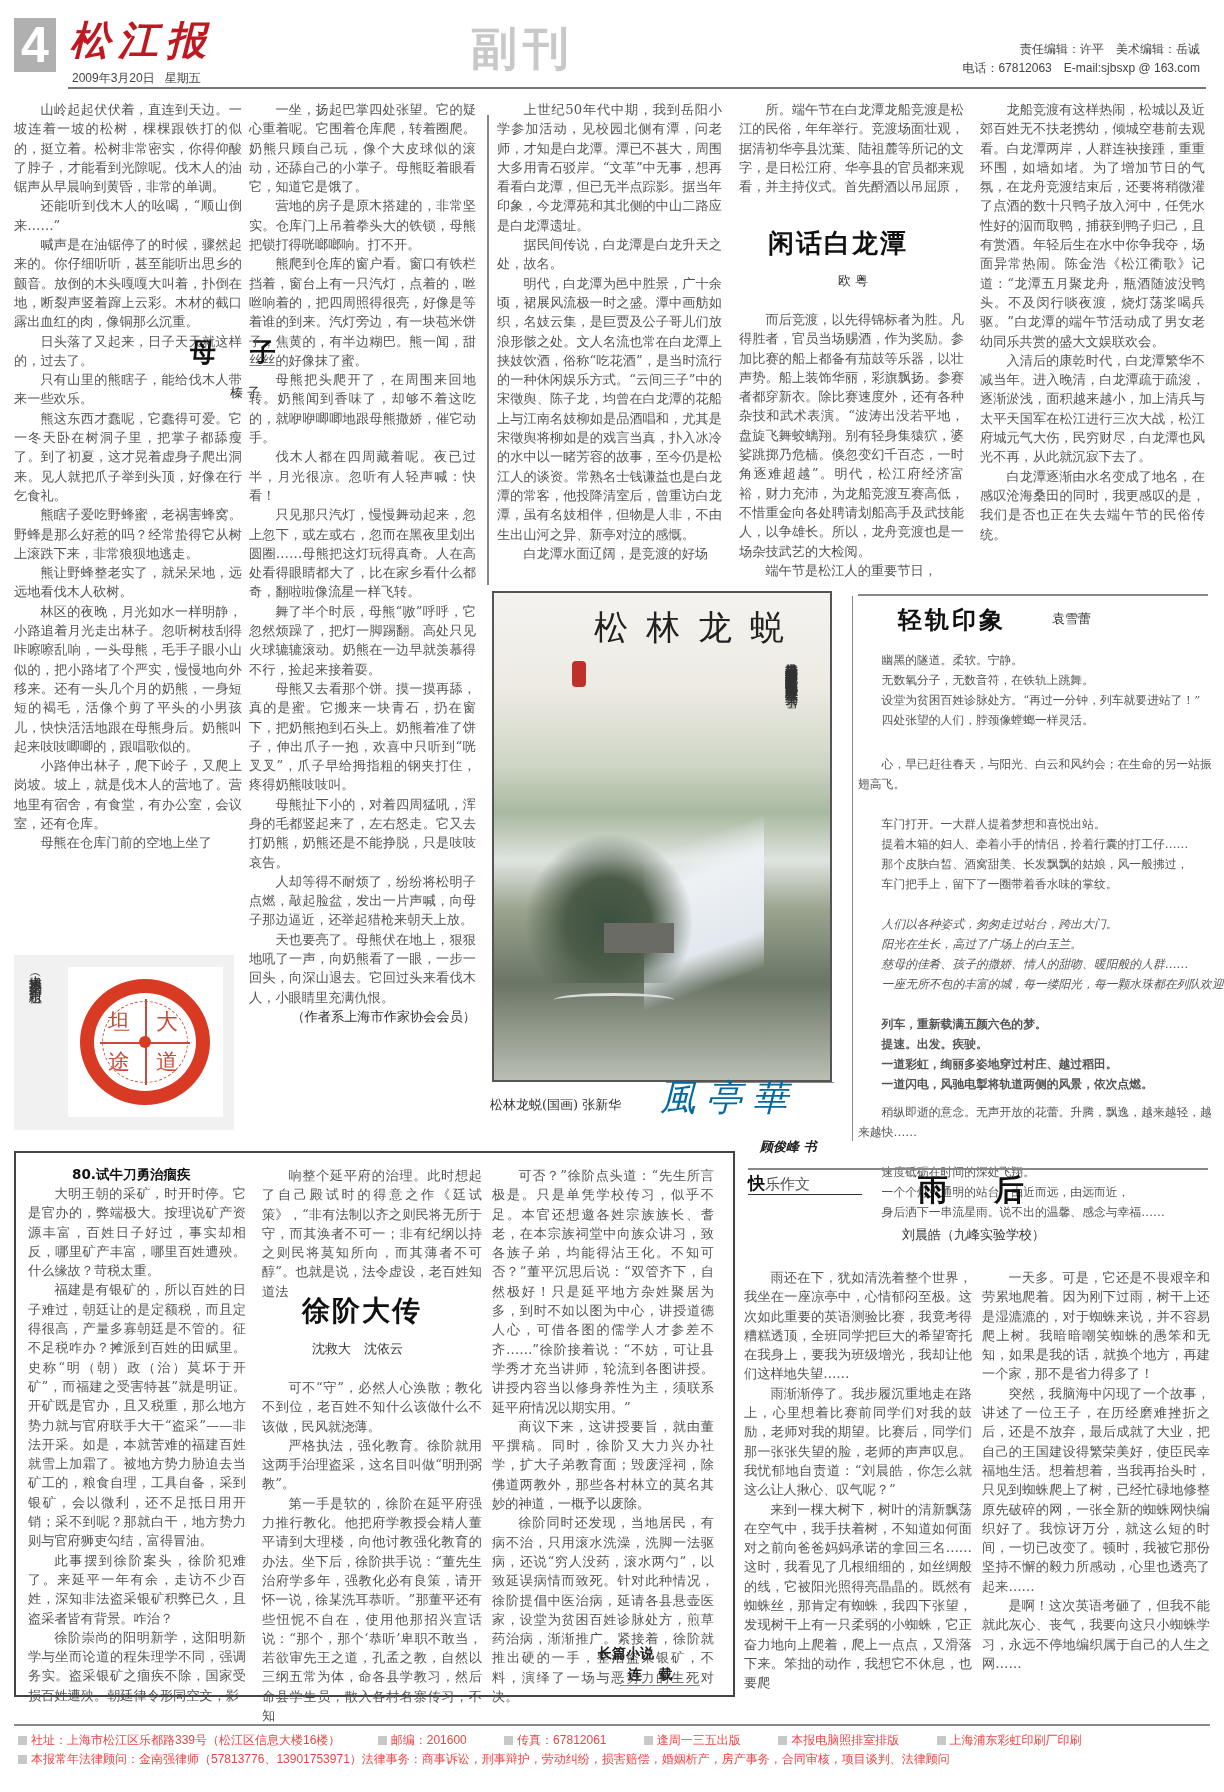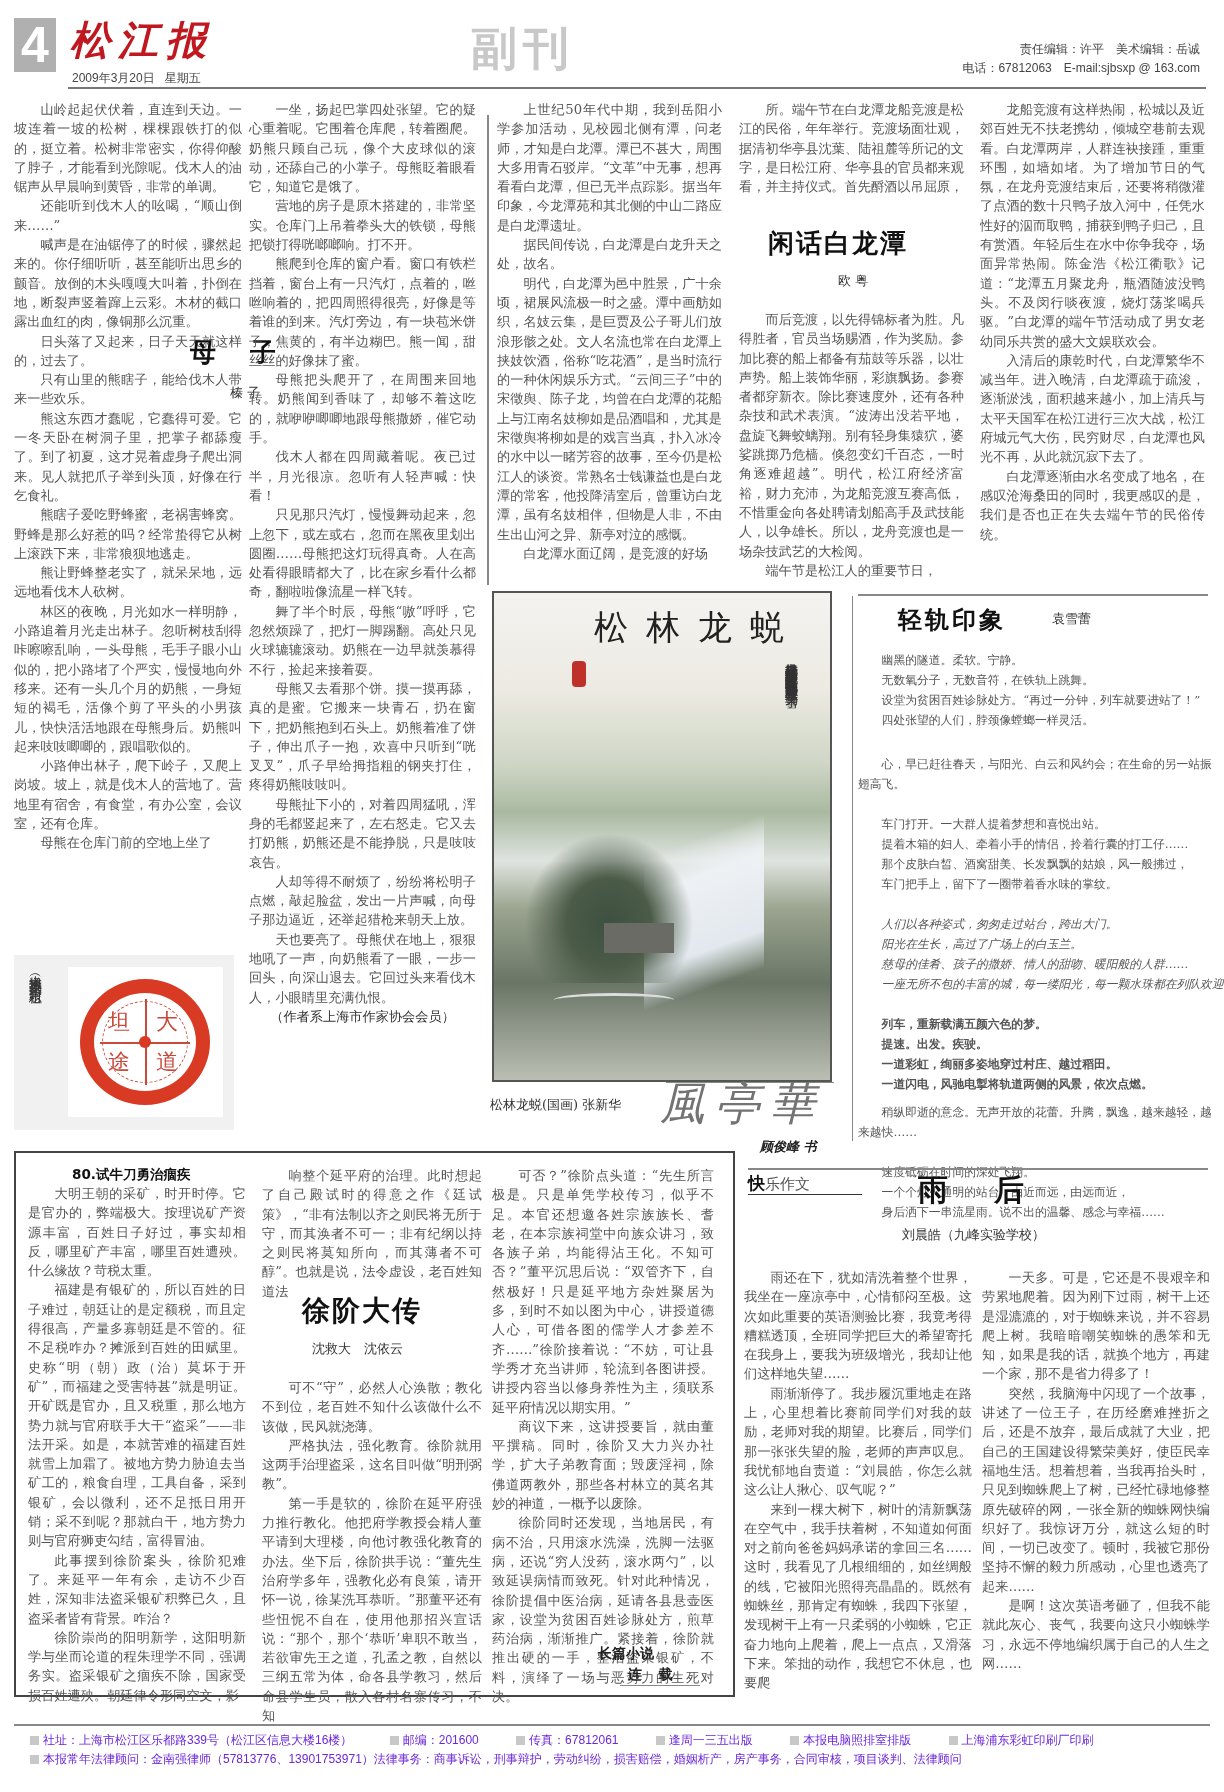--- a/index.html
+++ b/index.html
@@ -21,39 +21,39 @@
 .poem p{white-space:nowrap;text-indent:2em}
 .painting{left:492px;top:591px;width:340px;height:491px;border:2px solid #555;background:linear-gradient(#f4f3f0 0%,#eceae2 20%,#cfd6c6 35%,#a9b9a0 45%,#dfe4e0 55%,#9aa48f 65%,#6a7566 80%,#babfb3 100%)}
 .paint-title{position:absolute;right:28px;top:12px;font-size:34px;color:#222;letter-spacing:18px}
 .paint-poem{position:absolute;right:30px;top:60px;font-size:13px;color:#333;writing-mode:vertical-rl;height:70px;line-height:17px}
 .seal-small{position:absolute;left:78px;top:68px;width:14px;height:26px;background:#c0302a;border-radius:4px}
 .tree{position:absolute;left:30px;top:240px;width:170px;height:150px;background:radial-gradient(ellipse at 50% 60%,#3e5040 0%,#4b5b48 35%,transparent 70%)}
 .house{position:absolute;left:110px;top:330px;width:70px;height:30px;background:#6b6b66}
 .river{position:absolute;left:150px;top:150px;width:120px;height:340px;background:linear-gradient(160deg,transparent 30%,#eef1f4 40%,#e2e8ee 60%,transparent 70%)}
 .bridge{position:absolute;left:60px;top:400px;width:120px;height:14px;border-top:3px solid #ddd;border-radius:50% 50% 0 0}
 .caption{left:490px;top:1096px;font-size:13px;color:#333}
-.fengtinghua{left:660px;top:1074px;font-size:45px;color:#737373;font-style:italic;letter-spacing:10px}
+.fengtinghua{left:660px;top:1074px;font-size:36px;color:#0369a1;font-style:italic;letter-spacing:10px}
 .fengrule{left:666px;top:1082px;width:168px;border-top:1px solid #888}
 .calli-sig{left:760px;top:1138px;font-size:13px;font-weight:bold;font-style:italic;color:#222}
 .seal-box{left:14px;top:955px;width:220px;height:175px;background:#f1f1f1}
 .seal-caption{position:absolute;left:14px;top:10px;writing-mode:vertical-rl;font-size:13px;line-height:14px;color:#333;letter-spacing:1px}
 .seal-img{position:absolute;left:54px;top:12px;width:155px;height:150px;background:#fff}
 .seal-circle{position:absolute;left:12px;top:12px;width:130px;height:126px;border-radius:50%;border:14px solid #d83a24}
 .seal-inner{position:absolute;left:8px;top:8px;right:8px;bottom:8px;border-radius:50%;border:1px dashed #d05040}
 .seal-cross-h{position:absolute;left:6px;right:6px;top:50%;border-top:2px solid #c84a3a}
 .seal-cross-v{position:absolute;top:6px;bottom:6px;left:50%;border-left:2px solid #c84a3a}
 .seal-dot{position:absolute;left:50%;top:50%;width:12px;height:12px;margin:-6px 0 0 -6px;border-radius:50%;background:#d83a24}
 .seal-char{position:absolute;font-size:22px;color:#c84a3a}
 .serial-box{left:14px;top:1151px;width:721px;height:546px;border:2px solid #444}
 .serial-tag{left:598px;top:1643px;font:bold 14px/20px "DejaVu Sans",sans-serif;color:#222}
 .serial-tag2{left:628px;top:1664px;font:bold 14px/20px "DejaVu Sans",sans-serif;color:#222;letter-spacing:6px}
 .kuai{left:748px;top:1172px;font-size:15px;color:#555}
 .kuai b{font-size:17px;color:#111}
 .kuai-rule{left:748px;top:1194px;width:114px;border-top:1px solid #333}
-.footer{left:30px;font:12px/18px "Liberation Sans",sans-serif;color:#6d28d9;white-space:nowrap}
+.footer{left:18px;font:12px/18px "Liberation Sans",sans-serif;color:#ef4444;white-space:nowrap}
 .sq{display:inline-block;width:9px;height:9px;background:#c8c8c8;margin-right:4px;vertical-align:-1px}
 .footer .gap{display:inline-block;width:34px}
 </style>
 </head>
 <body>
 
 <div class="abs pnum">4</div>
 <div class="abs logo">松江报</div>
 <div class="abs hdate"><span>2009年3月20日</span>&nbsp;&nbsp;&nbsp;<span>星期五</span></div>
 <div class="abs section">副刊</div>
@@ -83,21 +83,21 @@
     <p>营地的房子是原木搭建的，非常坚实。仓库门上吊着拳头大的铁锁，母熊把锁打得咣啷啷响。打不开。</p>
     <p>熊爬到仓库的窗户看。窗口有铁栏挡着，窗台上有一只汽灯，点着的，咝咝响着的，把四周照得很亮，好像是等着谁的到来。汽灯旁边，有一块苞米饼子，焦黄的，有半边糊巴。熊一闻，甜丝丝的好像抹了蜜。</p>
     <p>母熊把头爬开了，在周围来回地转。奶熊闻到香味了，却够不着这吃的，就咿咿唧唧地跟母熊撒娇，催它动手。</p>
     <p>伐木人都在四周藏着呢。夜已过半，月光很凉。忽听有人轻声喊：快看！</p>
     <p>只见那只汽灯，慢慢舞动起来，忽上忽下，或左或右，忽而在黑夜里划出圆圈……母熊把这灯玩得真奇。人在高处看得眼睛都大了，比在家乡看什么都奇，翻啦啦像流星一样飞转。</p>
     <p>舞了半个时辰，母熊“嗷”呼呼，它忽然烦躁了，把灯一脚踢翻。高处只见火球辘辘滚动。奶熊在一边早就羡慕得不行，捡起来接着耍。</p>
     <p>母熊又去看那个饼。摸一摸再舔，真的是蜜。它搬来一块青石，扔在窗下，把奶熊抱到石头上。奶熊着准了饼子，伸出爪子一抱，欢喜中只听到“咣叉叉”，爪子早给拇指粗的钢夹打住，疼得奶熊吱吱叫。</p>
     <p>母熊扯下小的，对着四周猛吼，浑身的毛都竖起来了，左右怒走。它又去打奶熊，奶熊还是不能挣脱，只是吱吱哀告。</p>
     <p>人却等得不耐烦了，纷纷将松明子点燃，敲起脸盆，发出一片声喊，向母子那边逼近，还举起猎枪来朝天上放。</p>
     <p>天也要亮了。母熊伏在地上，狠狠地吼了一声，向奶熊看了一眼，一步一回头，向深山退去。它回过头来看伐木人，小眼睛里充满仇恨。</p>
-    <p style="text-align: center; text-indent: 0px; color: rgb(51, 51, 51);">（作者系上海市作家协会会员）</p>
+    <p style="text-align: right; text-indent: 0px; color: rgb(51, 51, 51);">（作者系上海市作家协会会员）</p>
   </div>
 <div class="vrule" style="left:487px;top:115px;height:470px"></div>
 
 <div class="col" id="blt1" style="left:497px;top:100px;width:225px;height:485px">
     <p>上世纪50年代中期，我到岳阳小学参加活动，见校园北侧有潭，问老师，才知是白龙潭。潭已不甚大，周围大多用青石驳岸。“文革”中无事，想再看看白龙潭，但已无半点踪影。据当年印象，今龙潭苑和其北侧的中山二路应是白龙潭遗址。</p>
     <p>据民间传说，白龙潭是白龙升天之处，故名。</p>
     <p>明代，白龙潭为邑中胜景，广十余顷，裙展风流极一时之盛。潭中画舫如织，名妓云集，是巨贾及公子哥儿们放浪形骸之处。文人名流也常在白龙潭上挟妓饮酒，俗称“吃花酒”，是当时流行的一种休闲娱乐方式。“云间三子”中的宋徵舆、陈子龙，均曾在白龙潭的花船上与江南名妓柳如是品酒唱和，尤其是宋徵舆将柳如是的戏言当真，扑入冰冷的水中以一睹芳容的故事，至今仍是松江人的谈资。常熟名士钱谦益也是白龙潭的常客，他投降清室后，曾重访白龙潭，虽有名妓相伴，但物是人非，不由生出山河之异、新亭对泣的感慨。</p>
     <p>白龙潭水面辽阔，是竞渡的好场</p>
   </div>
 <div class="col" id="blt2a" style="left:739px;top:100px;width:225px">

